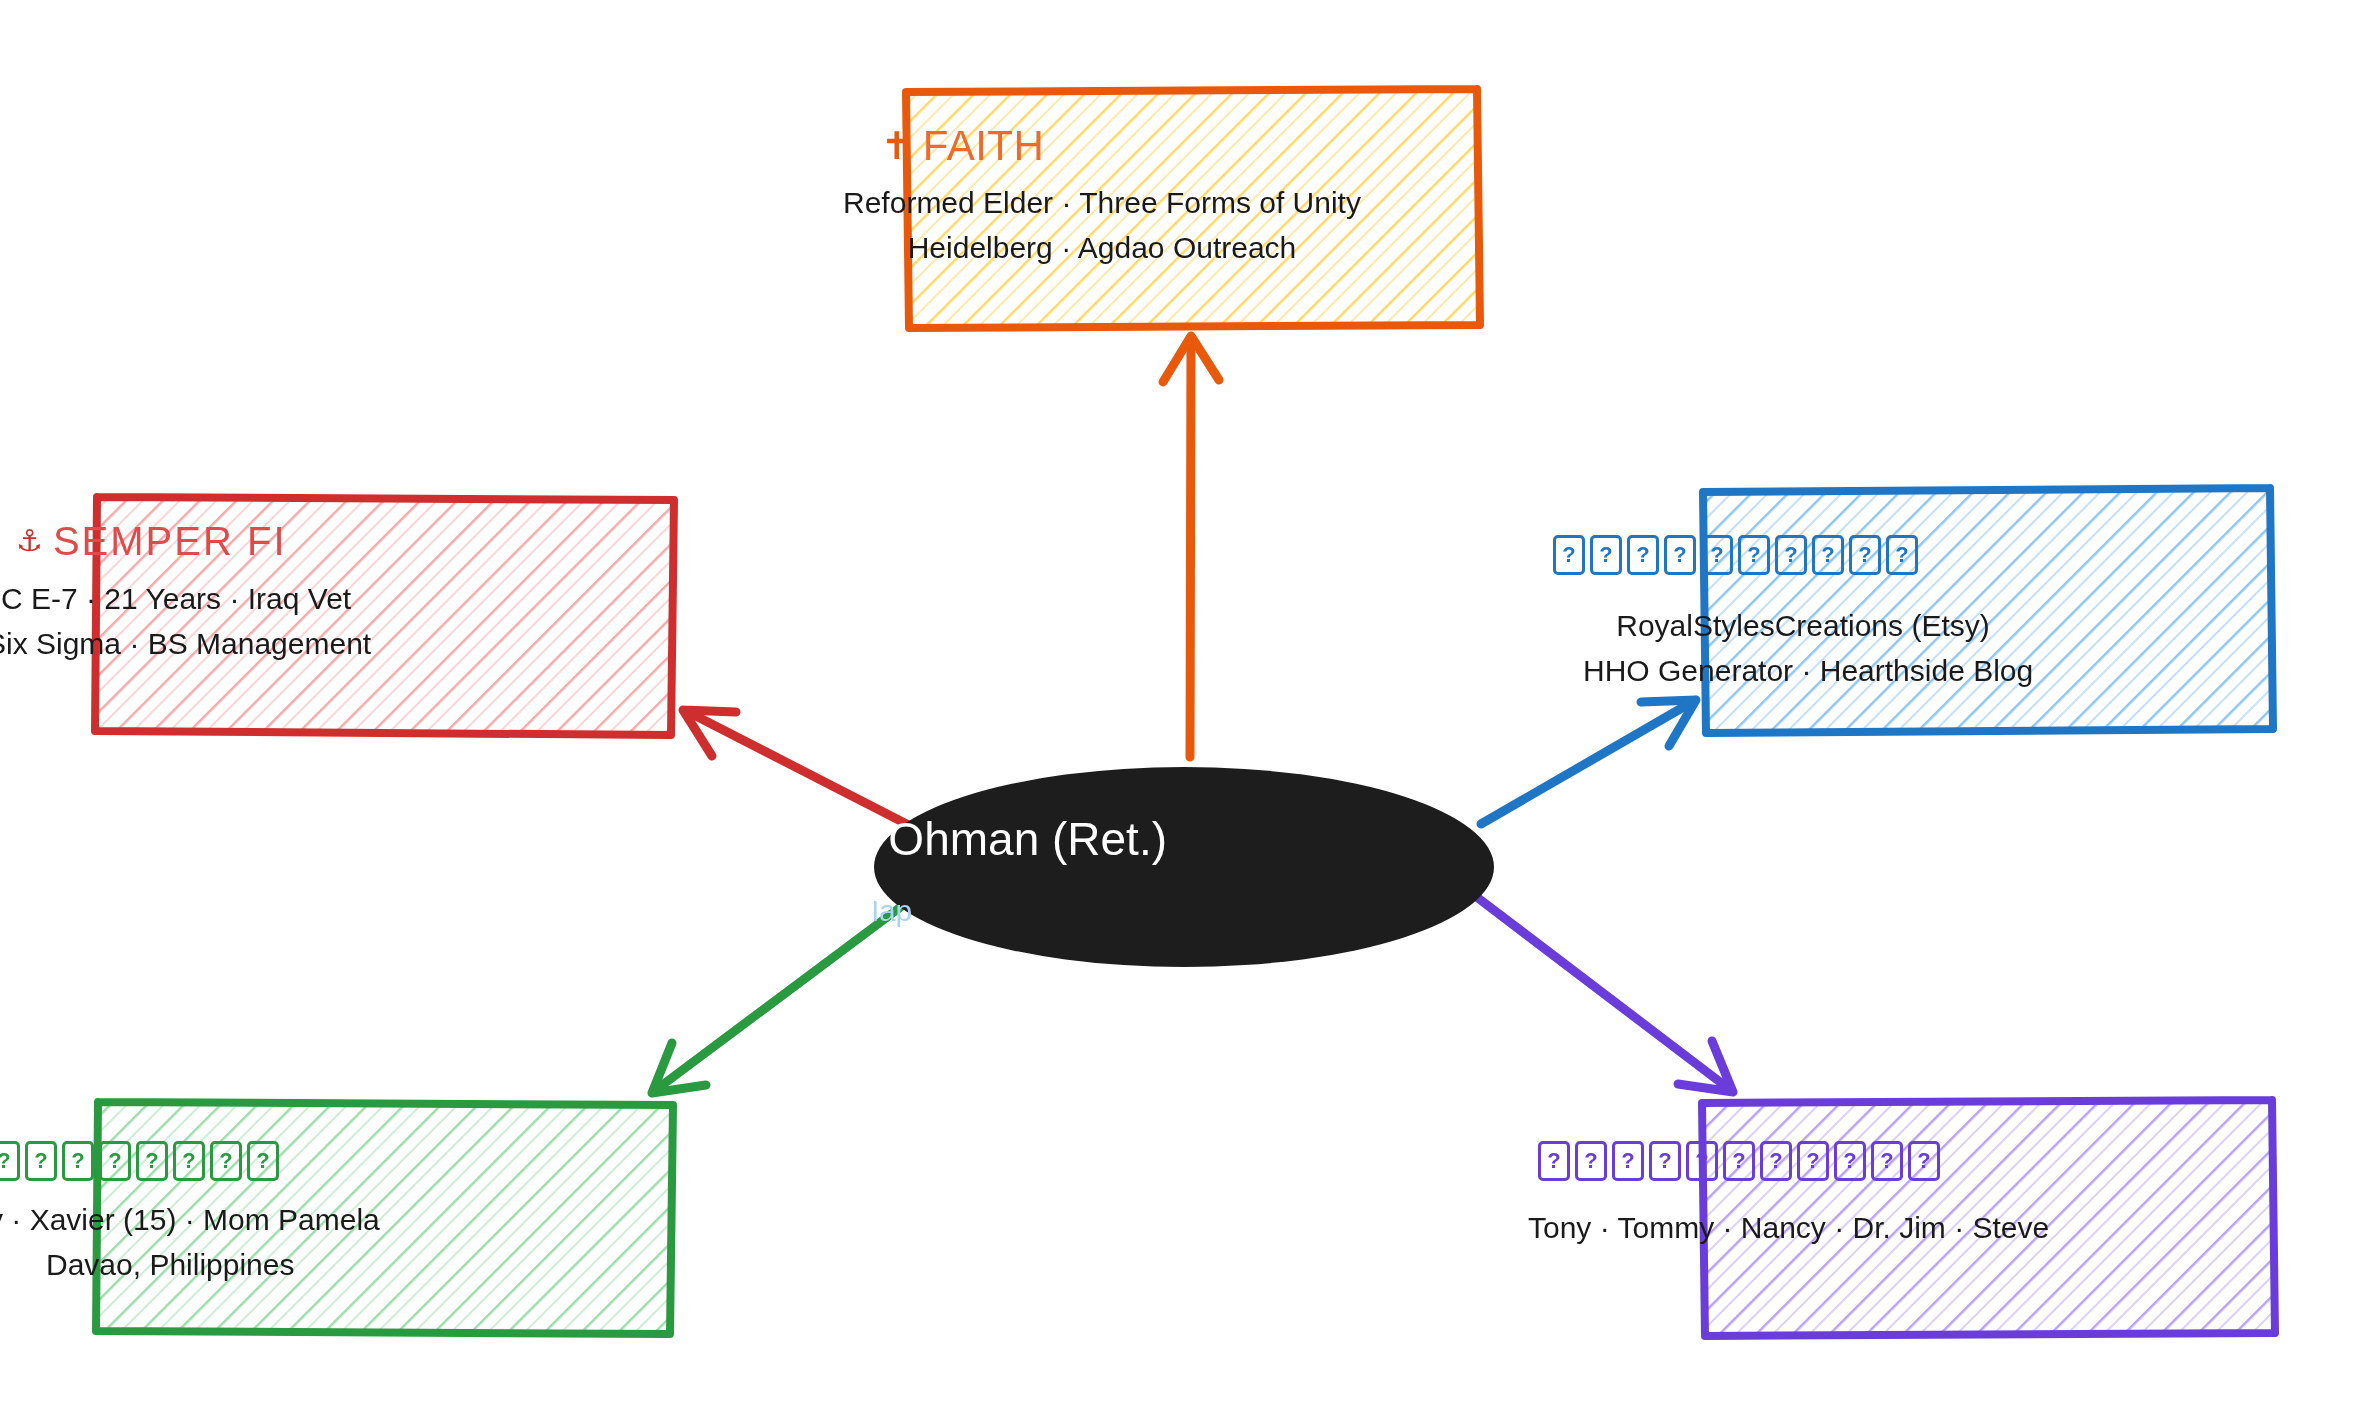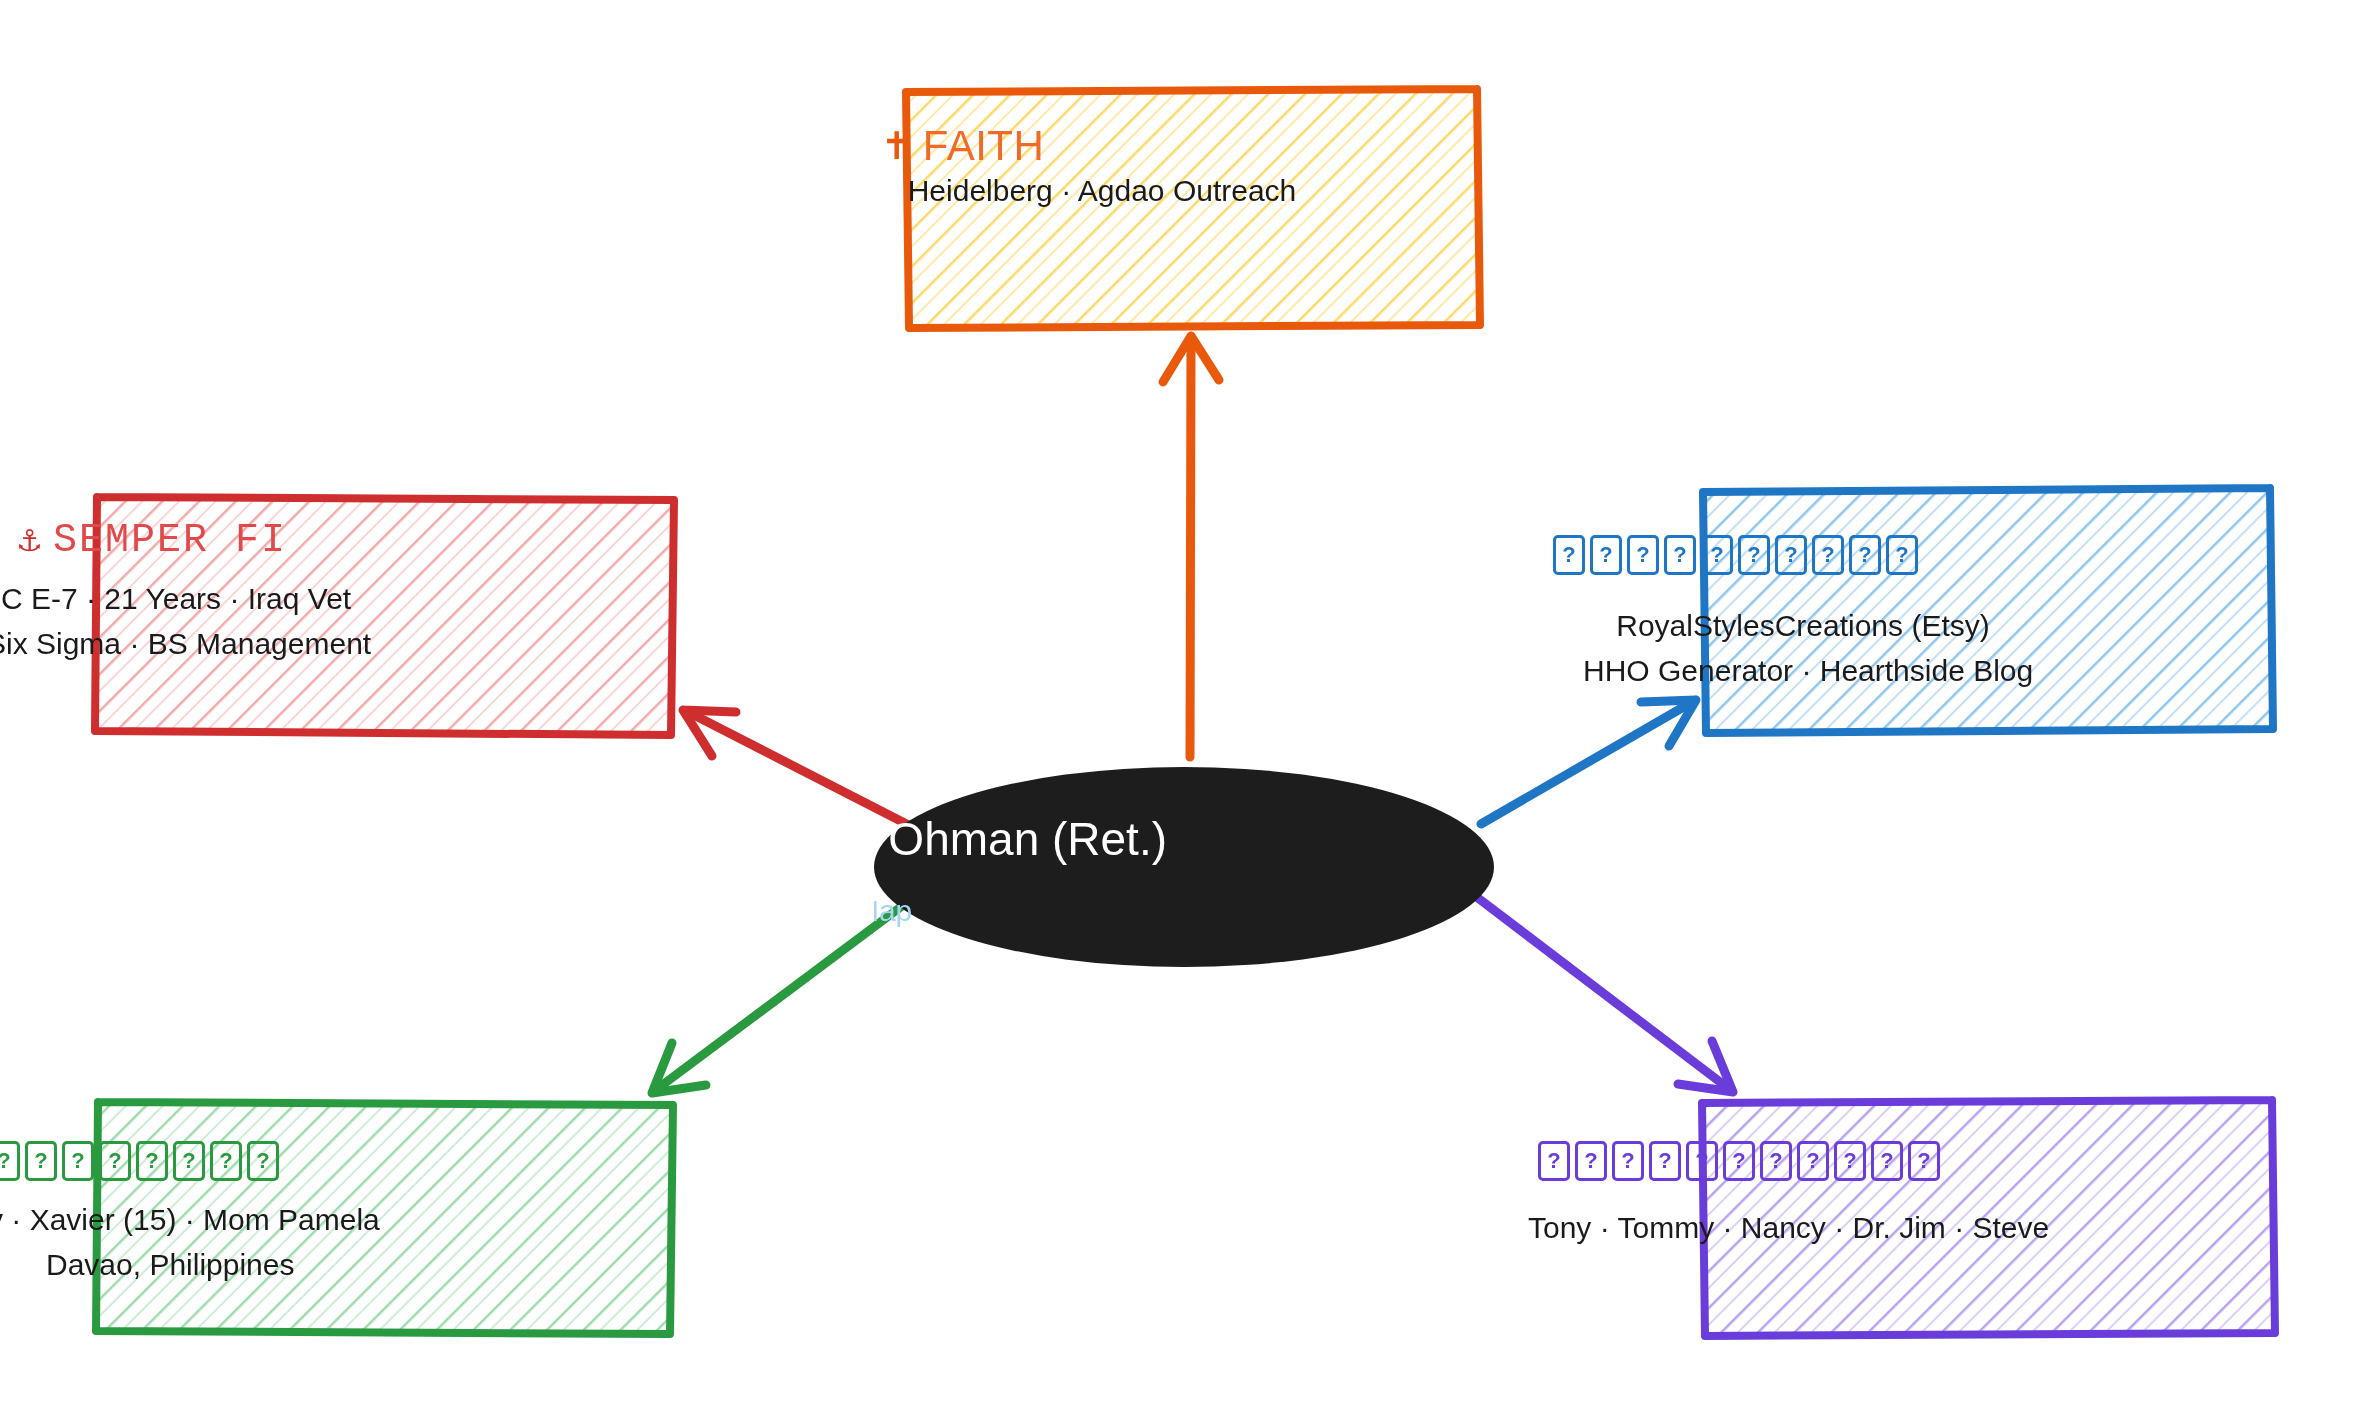--- a/index.html
+++ b/index.html
@@ -14,21 +14,21 @@
   .node{position:absolute;}
   .node-title{
     font-size:42px;line-height:1.05;white-space:nowrap;
     letter-spacing:0.5px;
   }
   .node-line{
     font-size:30px;line-height:1.5;color:#1a1a1a;white-space:nowrap;
   }
   .title-row{display:flex;align-items:center;gap:10px;white-space:nowrap;}
   .icon-glyph{font-size:38px;font-weight:bold;line-height:1;}
-  .mono{font-family:Liberation Mono, monospace;font-size:40px;letter-spacing:2px;}
+  .mono{font-family:Liberation Sans, sans-serif;font-size:40px;letter-spacing:2px;}
 
   
   .tofu-row{display:flex;gap:5px;white-space:nowrap;}
   .tofu{
     width:26px;height:34px;border:3px solid currentColor;border-radius:5px;
     display:flex;align-items:center;justify-content:center;
     font-size:22px;font-weight:bold;line-height:1;
     font-family:"Liberation Sans","DejaVu Sans",sans-serif;
   }
 
@@ -124,20 +124,21 @@
       <path d="M1474,895 L1724,1085" fill="none" stroke="#6a3ddb" stroke-width="9" stroke-linecap="round"></path>
       <path d="M1733,1092 L1678,1084 M1733,1092 L1712,1041" fill="none" stroke="#6a3ddb" stroke-width="9" stroke-linecap="round"></path>
     </g>
   </svg>
 
   <div class="node" id="node-faith" style="left:722px;top:124px;width:760px;">
     <div class="title-row" style="margin-left:159px;">
       <span class="icon-glyph" style="color:#e8590c;">✝</span>
       <span class="node-title" style="color:#f06a28;text-align:right;">FAITH</span>
     </div>
+    <div class="node-line" style="text-align:center;margin-top:12px;">Reformed Elder · Three Forms of Unity</div>
     <div class="node-line" style="text-align:center;">Heidelberg · Agdao Outreach</div>
   </div>
 
   <div class="node" id="node-semper-fi" style="left:-24px;top:520px;width:380px;">
     <div class="title-row" style="margin-left:40px;">
       <span class="icon-glyph" style="color:#cf2e2e;font-size:30px;">⚓</span>
       <span class="node-title mono" style="color:#e04a4a;">SEMPER FI</span>
     </div>
     <div class="node-line" style="margin-top:14px;margin-left:0px;">MC E-7 · 21 Years · Iraq Vet</div>
     <div class="node-line" style="margin-left:10px;">Six Sigma · BS Management</div>

